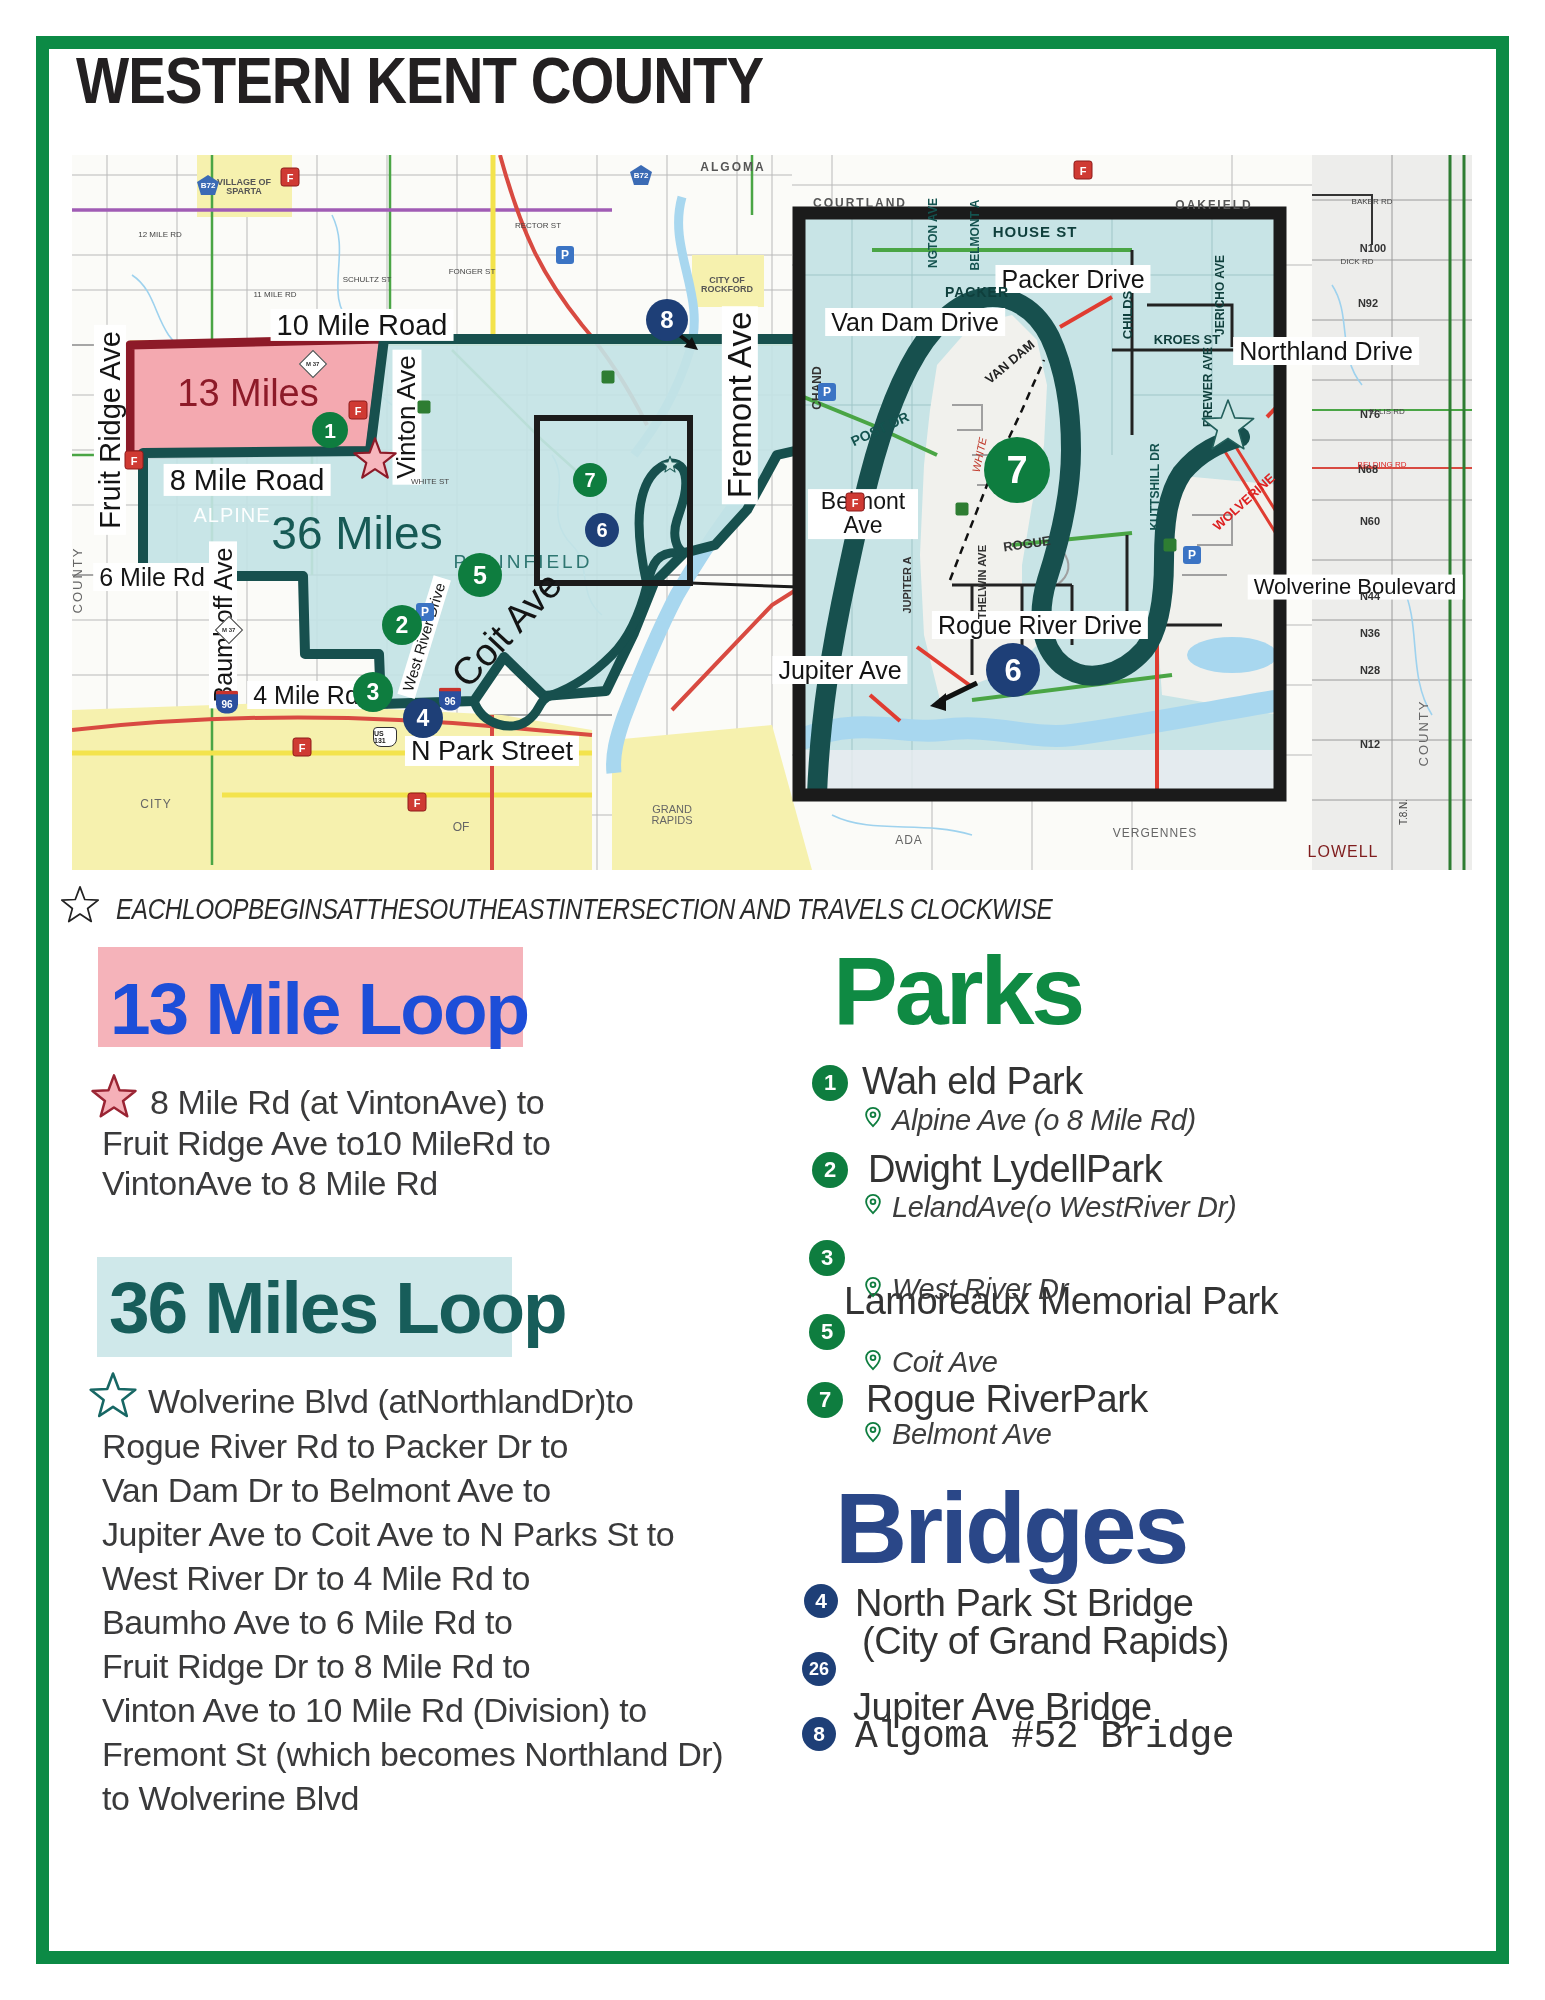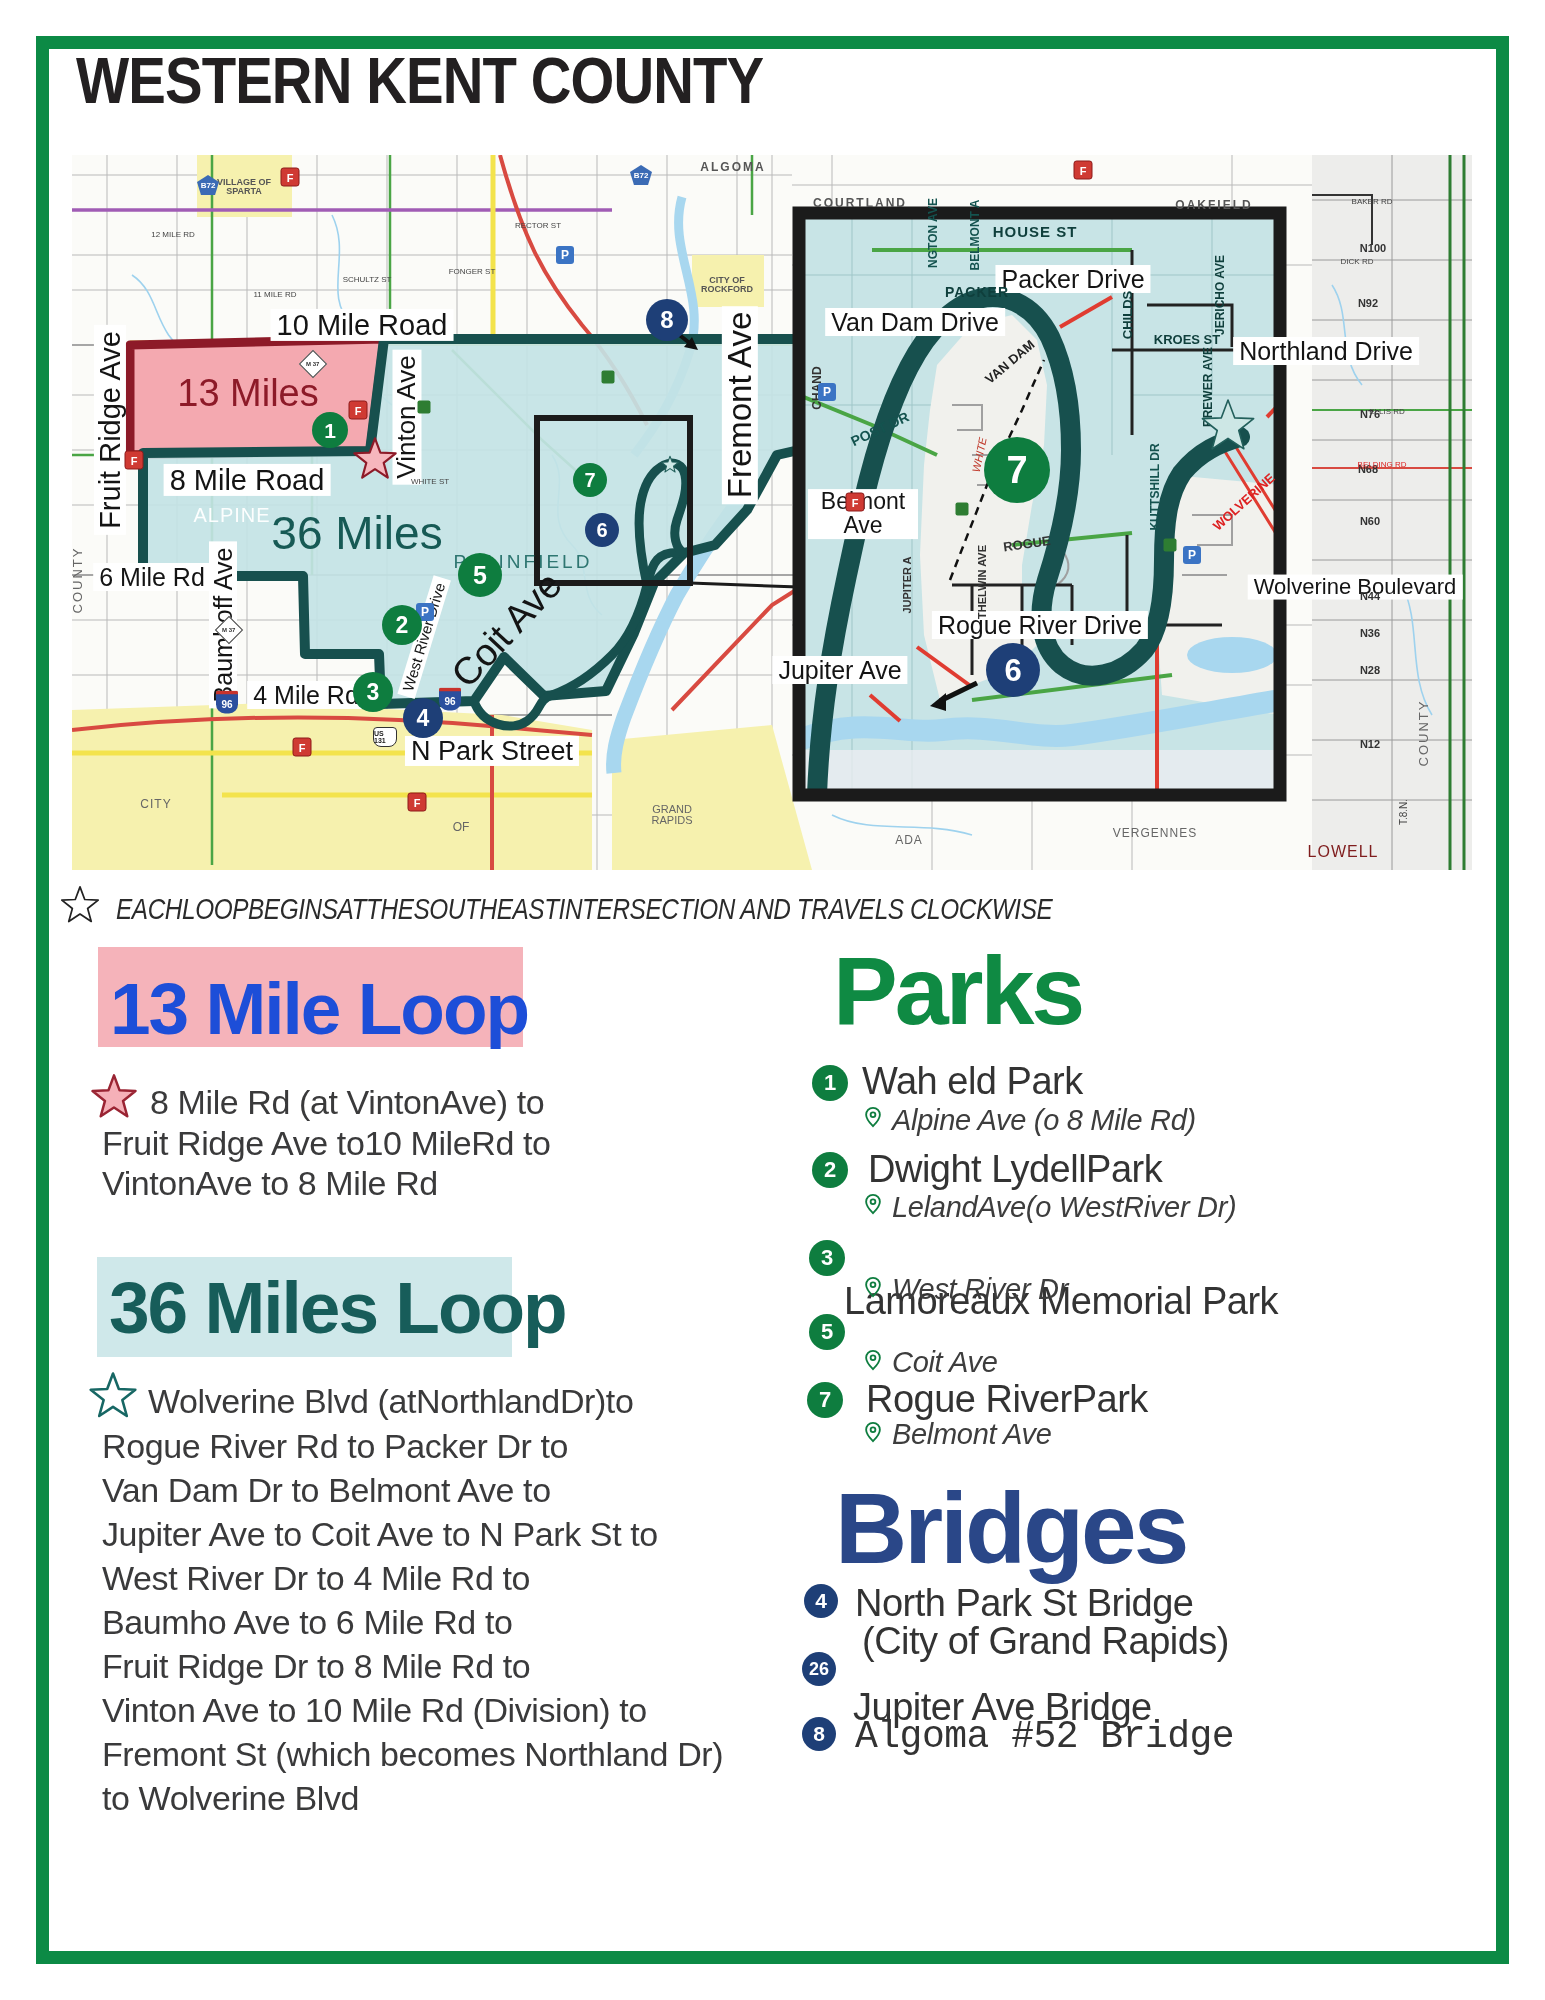--- a/index.html
+++ b/index.html
@@ -240,21 +240,21 @@
     <div class="ml nb wrap" style="left:655px;top:130px;font-size:9px;width:66px;color:#555;font-weight:bold;">CITY OF ROCKFORD</div>
     <div class="ml nb" style="left:84px;top:649px;font-size:12px;letter-spacing:1px;color:#666;">CITY</div>
     <div class="ml nb" style="left:389px;top:672px;font-size:12px;color:#666;">OF</div>
     <div class="ml nb wrap" style="left:600px;top:660px;font-size:11px;width:60px;color:#666;">GRAND RAPIDS</div>
     <div class="ml nb" style="left:837px;top:685px;font-size:12px;color:#666;letter-spacing:1px;">ADA</div>
     <div class="ml nb" style="left:1083px;top:678px;font-size:12px;color:#666;letter-spacing:1px;">VERGENNES</div>
     <div class="ml nb" style="left:1271px;top:697px;font-size:16px;color:#7f1d1d;letter-spacing:1px;">LOWELL</div>
     <div class="ml nb" style="left:6px;top:425px;font-size:13px;letter-spacing:2px;color:#666;transform:translate(-50%,-50%) rotate(-90deg);">COUNTY</div>
     <div class="ml nb" style="left:1352px;top:578px;font-size:13px;letter-spacing:2px;color:#666;transform:translate(-50%,-50%) rotate(-90deg);">COUNTY</div>
 
-    <div class="ml nb" style="left:101px;top:80px;font-size:8px;color:#444;">12 MILE RD</div>
+    <div class="ml nb" style="left:88px;top:80px;font-size:8px;color:#444;">12 MILE RD</div>
     <div class="ml nb" style="left:203px;top:140px;font-size:8px;color:#444;">11 MILE RD</div>
     <div class="ml nb" style="left:295px;top:125px;font-size:8px;color:#444;">SCHULTZ ST</div>
     <div class="ml nb" style="left:400px;top:117px;font-size:8px;color:#444;">FONGER ST</div>
     <div class="ml nb" style="left:358px;top:327px;font-size:8px;color:#444;">WHITE ST</div>
     <div class="ml nb" style="left:466px;top:71px;font-size:8px;color:#444;">RECTOR ST</div>
 
     <div class="ml nb" style="left:1301px;top:94px;font-size:11px;font-weight:bold;color:#333;">N100</div>
     <div class="ml nb" style="left:1296px;top:149px;font-size:11px;font-weight:bold;color:#333;">N92</div>
     <div class="ml nb" style="left:1298px;top:260px;font-size:11px;font-weight:bold;color:#333;">N76</div>
     <div class="ml nb" style="left:1296px;top:315px;font-size:11px;font-weight:bold;color:#333;">N68</div>
@@ -348,21 +348,21 @@
   </div>
   <div class="star" style="left:86px;top:1370px;width:54px;height:54px;transform:none;position:absolute;">
     <svg viewBox="-1.15 -1.15 2.3 2.3" width="54" height="54">
         <polygon points="0,-1 0.247,-0.34 0.951,-0.309 0.399,0.13 0.588,0.809 0,0.42 -0.588,0.809 -0.399,0.13 -0.951,-0.309 -0.247,-0.34" fill="#ffffff" stroke="#176764" stroke-width="0.11" stroke-linejoin="round"></polygon>
       </svg>
   </div>
   <div class="route" style="left:148px;top:1382px;">Wolverine Blvd (atNorthlandDr)to</div>
   <div class="route-block" style="left:102px;top:1424px;">
     <div>Rogue River Rd to Packer Dr to</div>
     <div>Van Dam Dr to Belmont Ave to</div>
-    <div>Jupiter Ave to Coit Ave to N Park St to</div>
+    <div>Jupiter Ave to Coit Ave to N Parks St to</div>
     <div>West River Dr to 4 Mile Rd to</div>
     <div>Baumho  Ave to 6 Mile Rd to</div>
     <div>Fruit Ridge Dr to 8 Mile Rd to</div>
     <div>Vinton Ave to 10 Mile Rd (Division) to</div>
     <div>Fremont St (which becomes Northland Dr)</div>
     <div>to Wolverine Blvd</div>
   </div>
 
   <h2 class="sec-head parks-head">Parks</h2>
 

